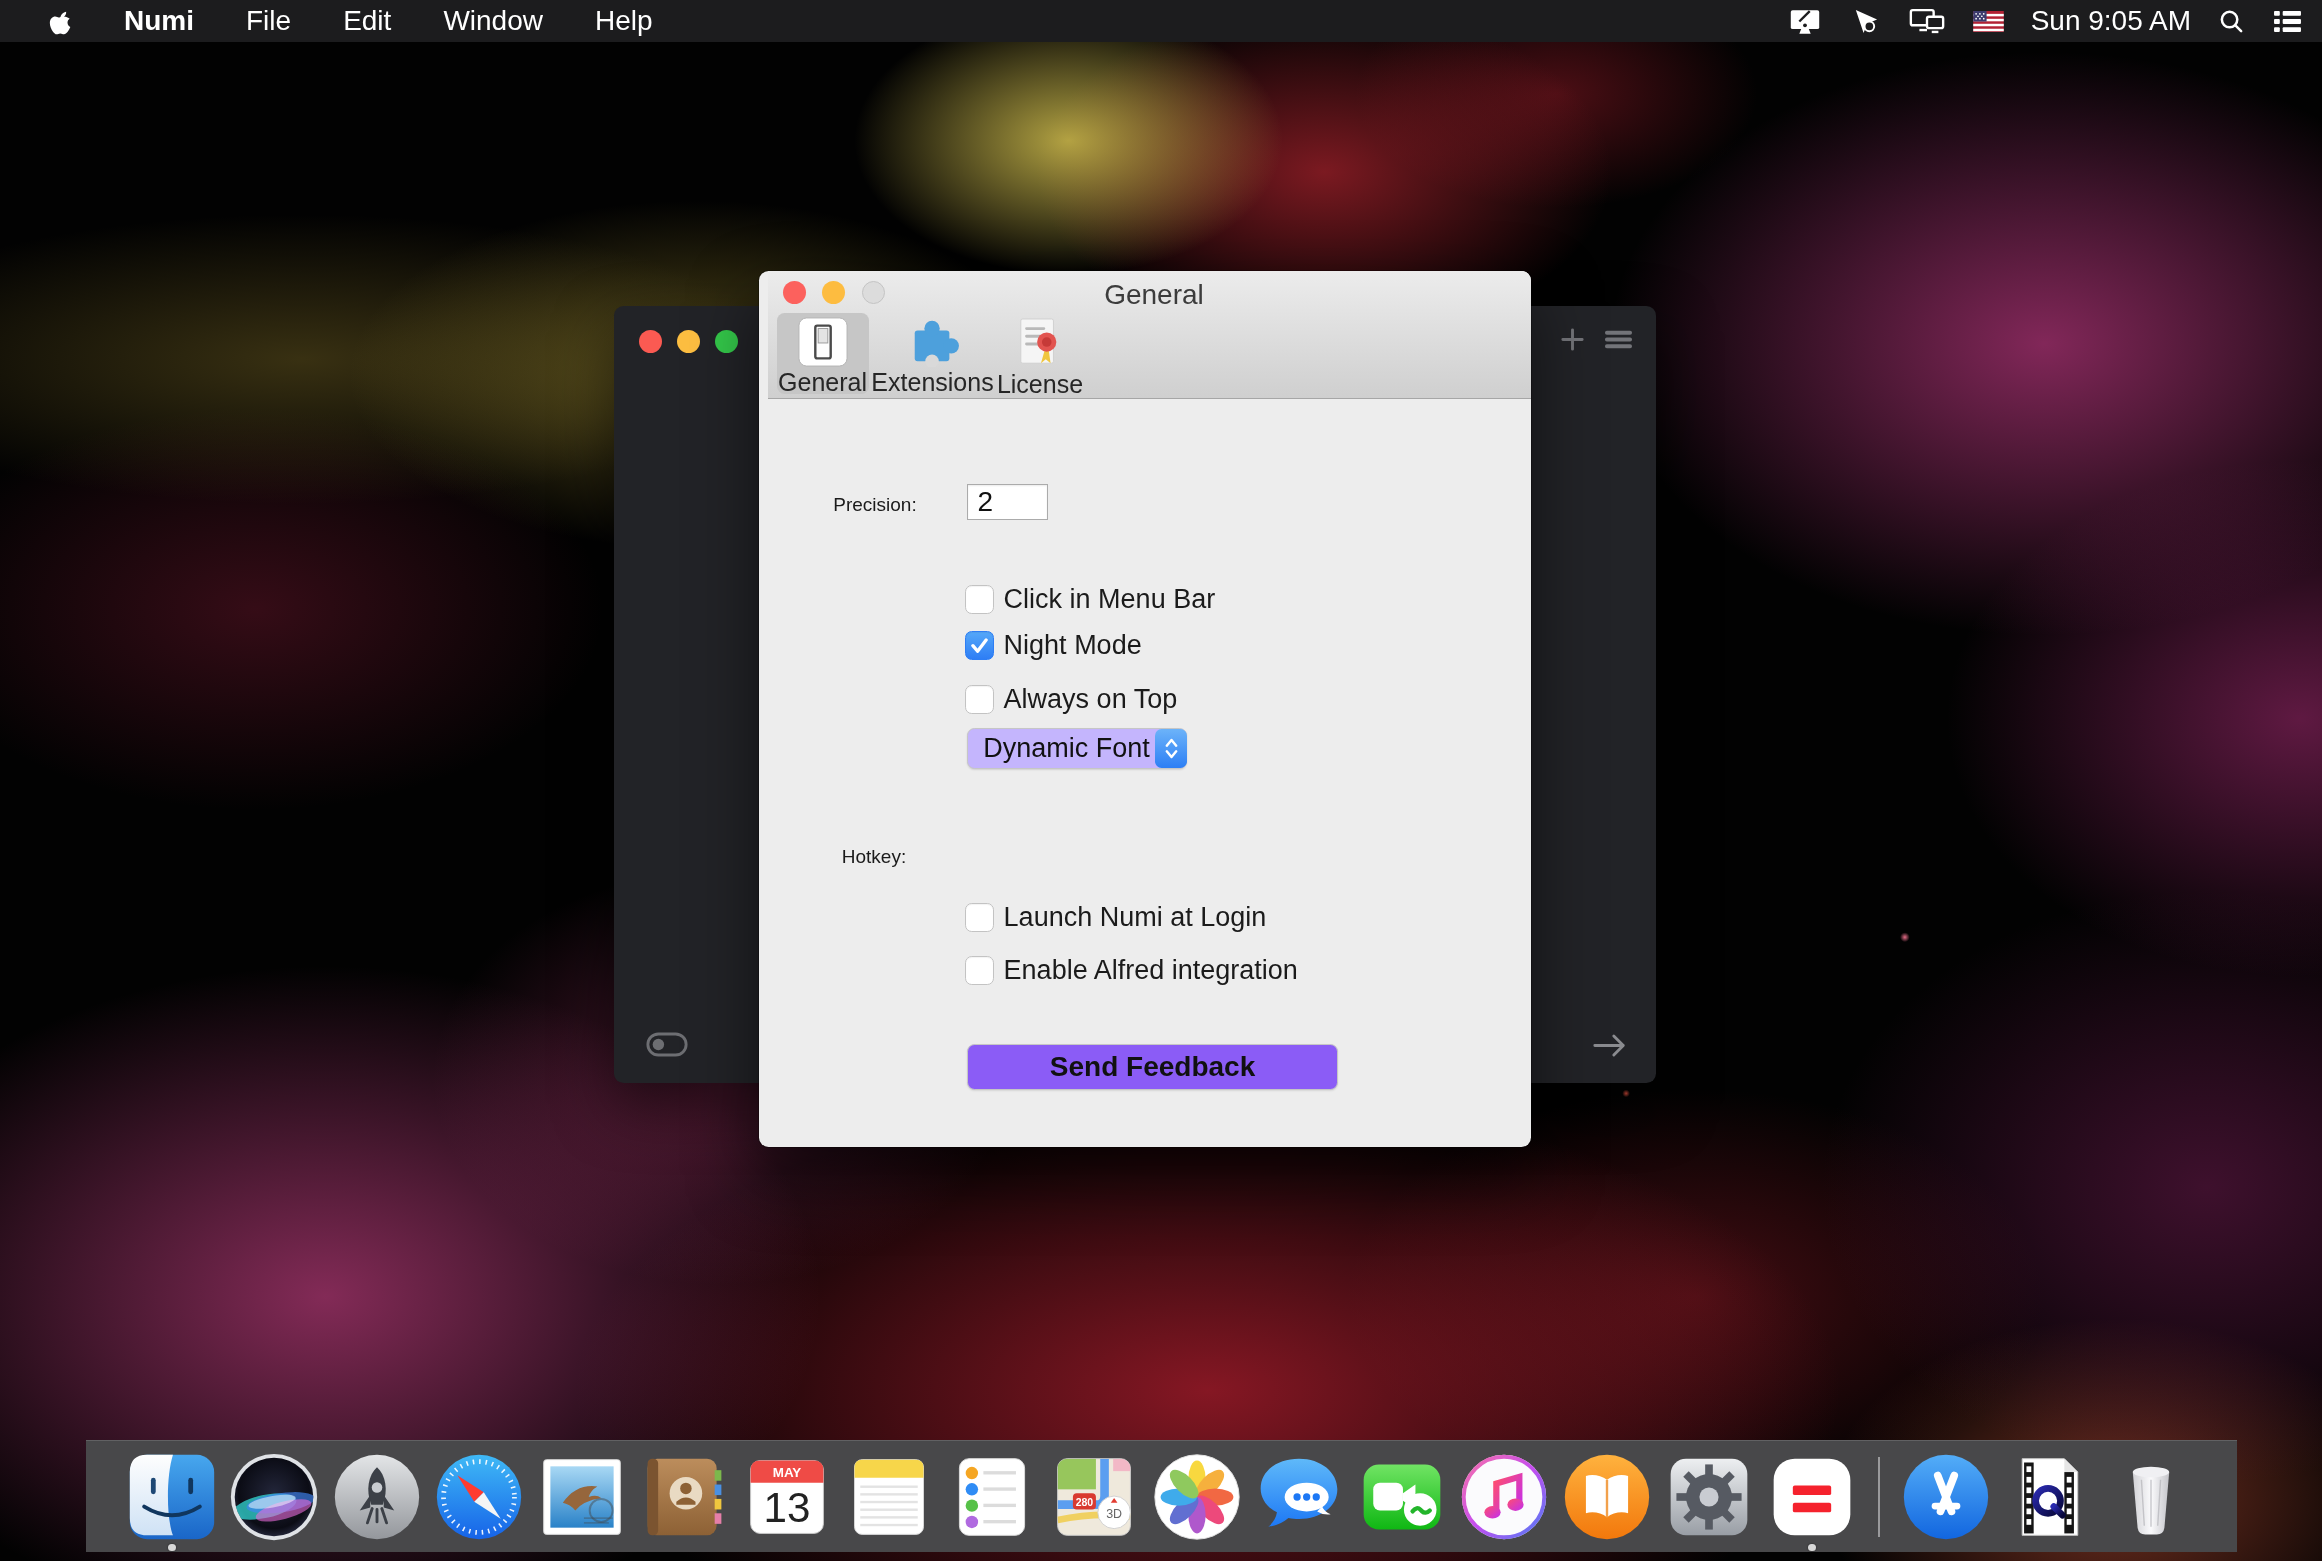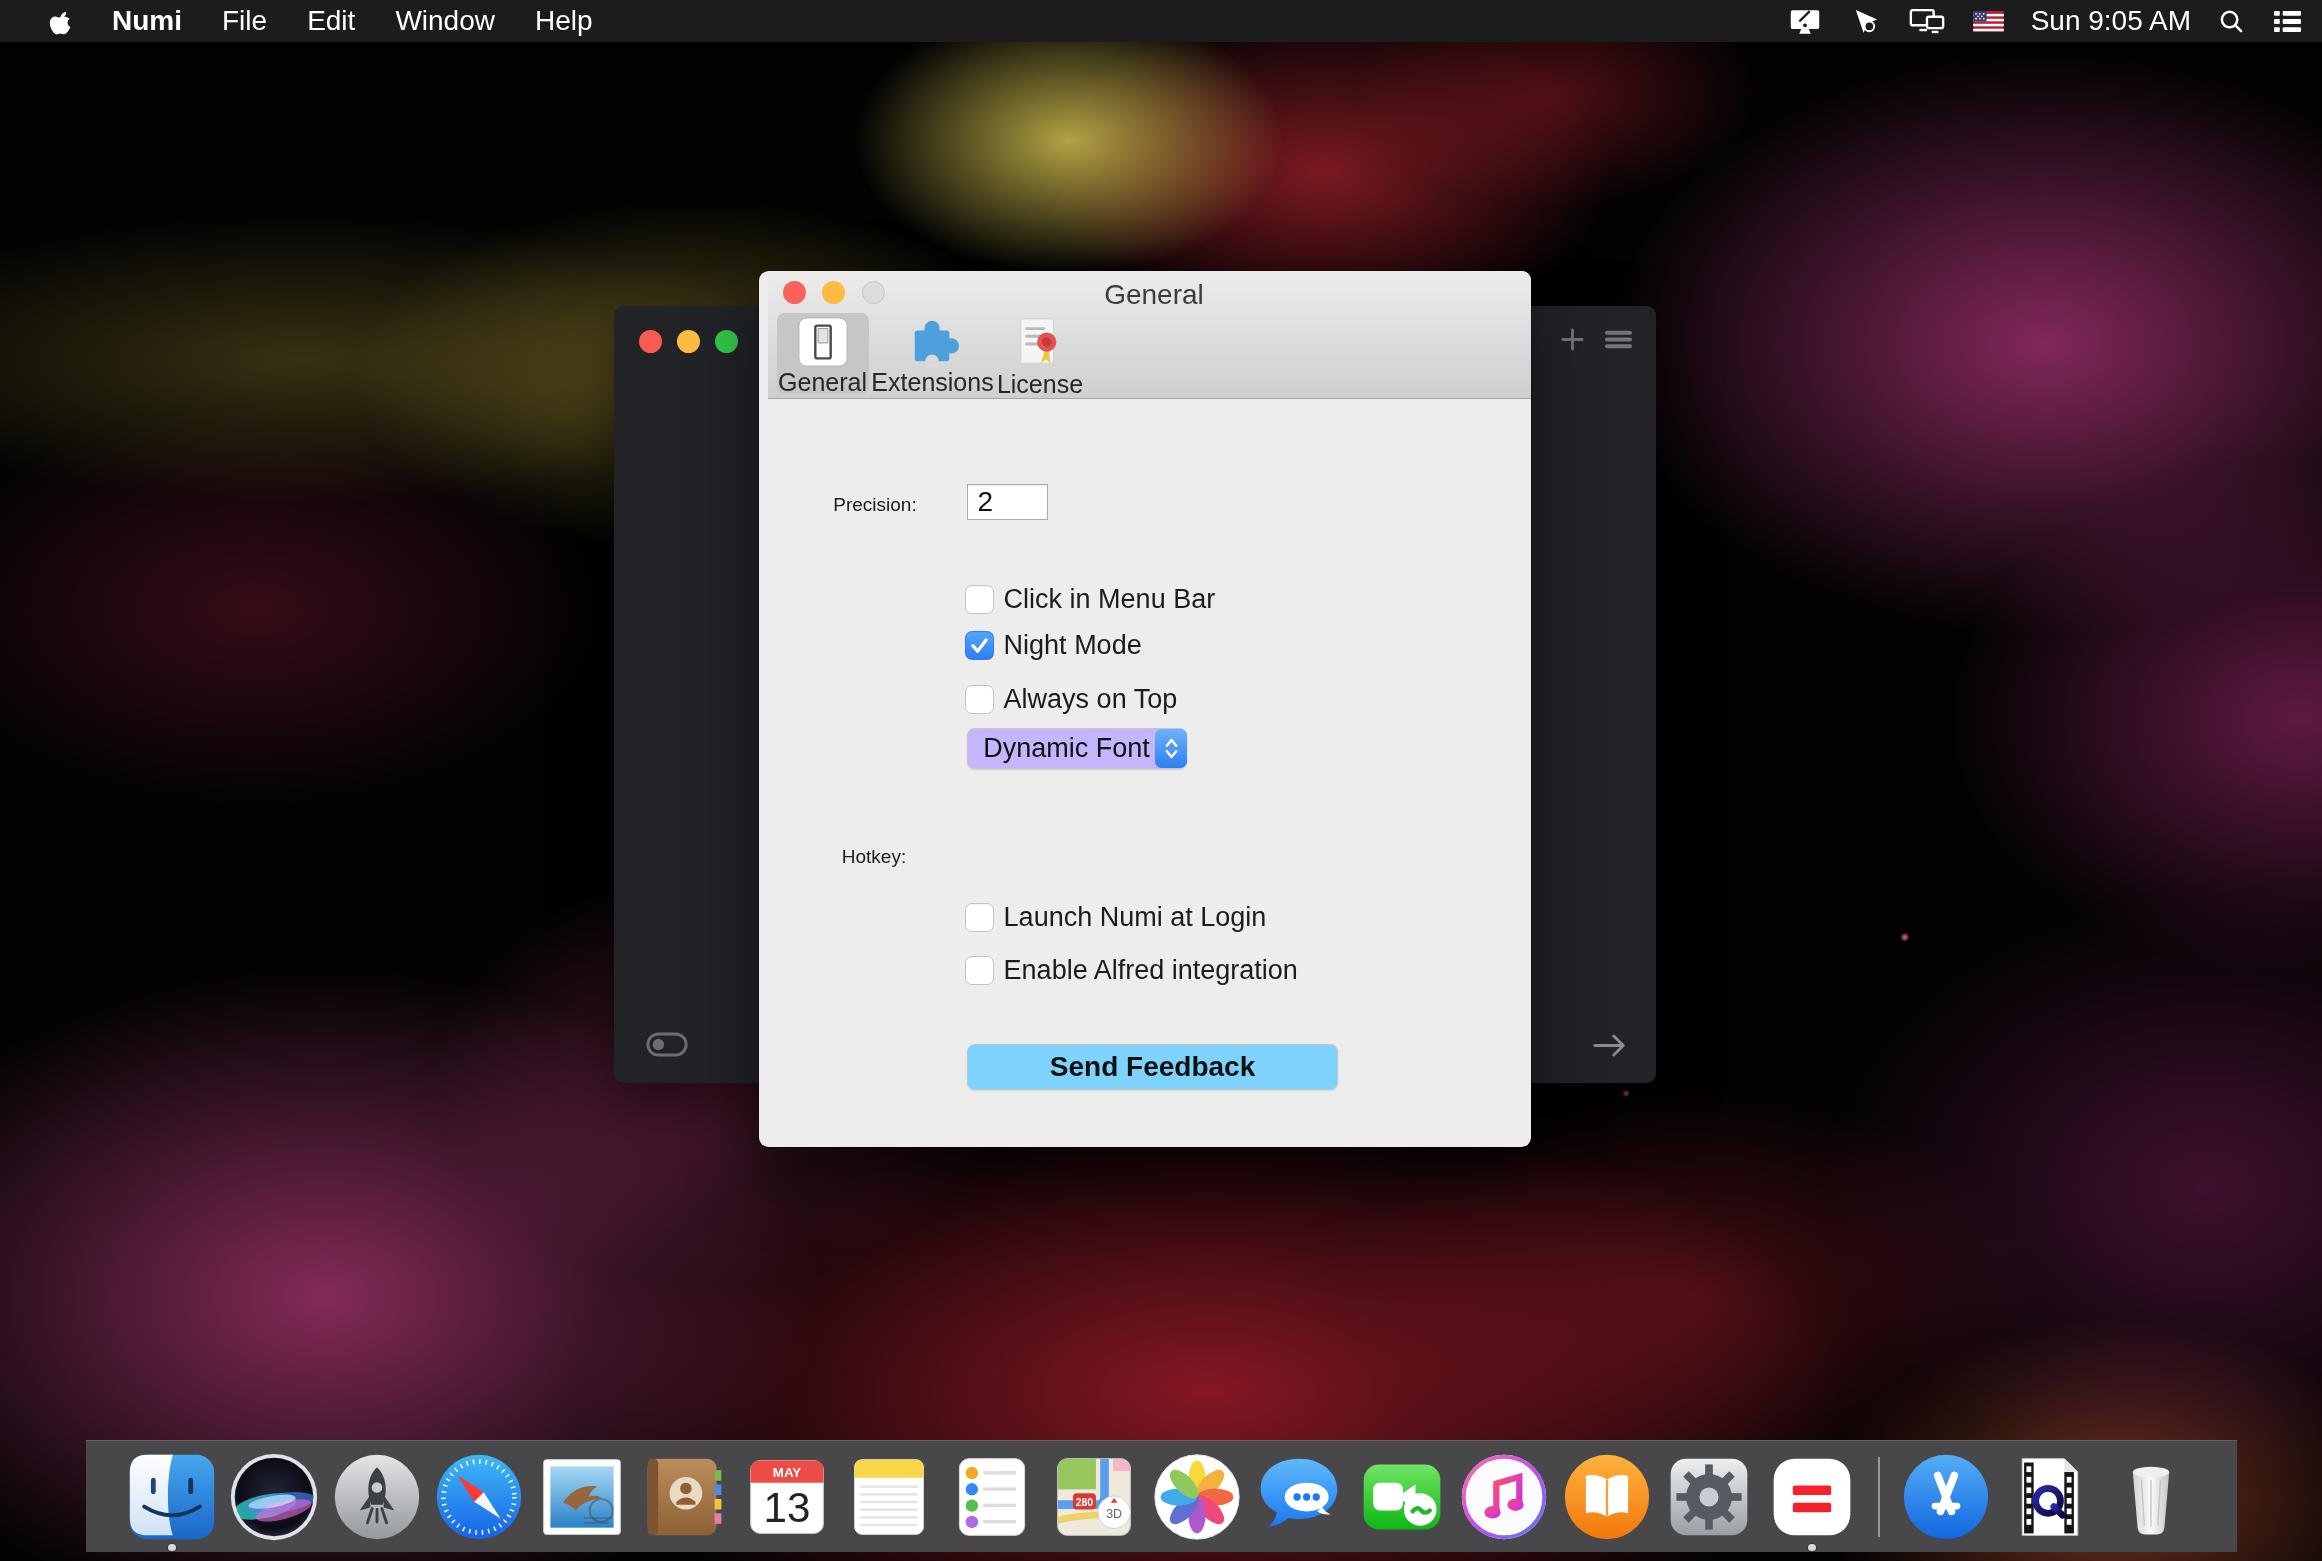--- a/index.html
+++ b/index.html
@@ -25,21 +25,21 @@
       radial-gradient(ellipse 497px 296px at 73% 83%, rgba(122,22,32,.55), transparent 70%),
       radial-gradient(ellipse 411px 258px at 91% 96%, rgba(222,92,62,.50), transparent 70%),
       radial-gradient(circle 4.8px at 40% 33%, rgba(255,120,90,.9), transparent 100%),
       radial-gradient(circle 3.8px at 63% 28%, rgba(255,200,90,.9), transparent 100%),
       radial-gradient(circle 4.8px at 82% 60%, rgba(255,120,150,.9), transparent 100%),
       radial-gradient(circle 3.8px at 70% 70%, rgba(255,90,70,.9),  transparent 100%);}
 
   
   #menubar{left:0;top:0;width:2323px;height:42px;background:#1c1c1e;color:#fff;
     display:flex;align-items:center;font-size:28px;}
-  #menubar .left{display:flex;align-items:center;gap:0;padding-left:29px;}
+  #menubar .left{display:flex;align-items:center;gap:12px;padding-left:29px;}
   #menubar .mitem{padding:0 20px;line-height:42px;}
   #menubar .appname{font-weight:700;}
   #menubar .right{margin-left:auto;display:flex;align-items:center;gap:27px;padding-right:20px;}
   #menubar svg{display:block;}
 
   
   #numiwin{left:614px;top:306px;width:1042px;height:777px;background:#222327;
     border-radius:9.6px;box-shadow:0 23px 57px rgba(0,0,0,.55);}
   .tl{position:absolute;width:23px;height:23px;border-radius:50%;}
   #numiwin .ico{position:absolute;color:#737479;}
@@ -78,21 +78,21 @@
   #font-popup{position:absolute;left:208px;top:457px;width:218px;height:39px;background:#c4b5fd;
     border:1px solid #c6c6c6;border-radius:7.6px;box-shadow:0 1px 1.9px rgba(0,0,0,.12);
     display:flex;align-items:center;}
   #font-popup .pval{flex:1;font-size:27px;color:#111;padding-left:15.3px;}
   #font-popup .pcap{width:32px;height:39px;margin-right:-1px;border-radius:6.7px;
     background:linear-gradient(#6cb3f9,#2d7ff5);display:flex;align-items:center;justify-content:center;}
 
   #hotkey-button{position:absolute;left:208px;top:558px;width:424px;height:52px;background:#fff;
     border:1px solid #c2c2c2;border-radius:9.6px;box-shadow:0 1px 1.9px rgba(0,0,0,.12);
     font-size:27px;color:#111;display:flex;align-items:center;justify-content:center;}
-  #send-feedback{position:absolute;left:208px;top:773px;width:369px;height:44px;background:#7dd3fc;
+  #send-feedback{position:absolute;left:208px;top:773px;width:369px;height:44px;background:#8b5cf6;
     border:1px solid #c6c6c6;border-radius:7.6px;box-shadow:0 1px 1.9px rgba(0,0,0,.10);
     font-size:28px;font-weight:700;color:#111;display:flex;align-items:center;justify-content:center;}
 
   
   #dock{left:86px;top:1440px;width:2151px;height:111px;background:#48484a;
     border-top:1px solid rgba(255,255,255,.14);display:flex;align-items:center;
     justify-content:center;gap:10.5px;}
   .dock-item{width:92px;height:92px;position:relative;flex:0 0 auto;}
   .dock-item svg{width:92px;height:92px;display:block;}
   .run-dot{position:absolute;left:50%;bottom:-8.6px;width:7.6px;height:7.6px;margin-left:-3.8px;

